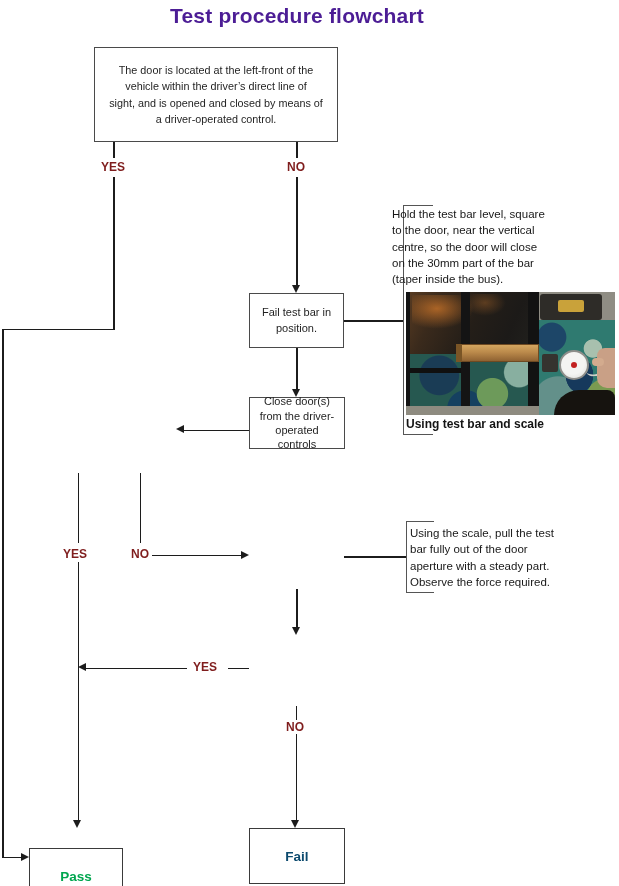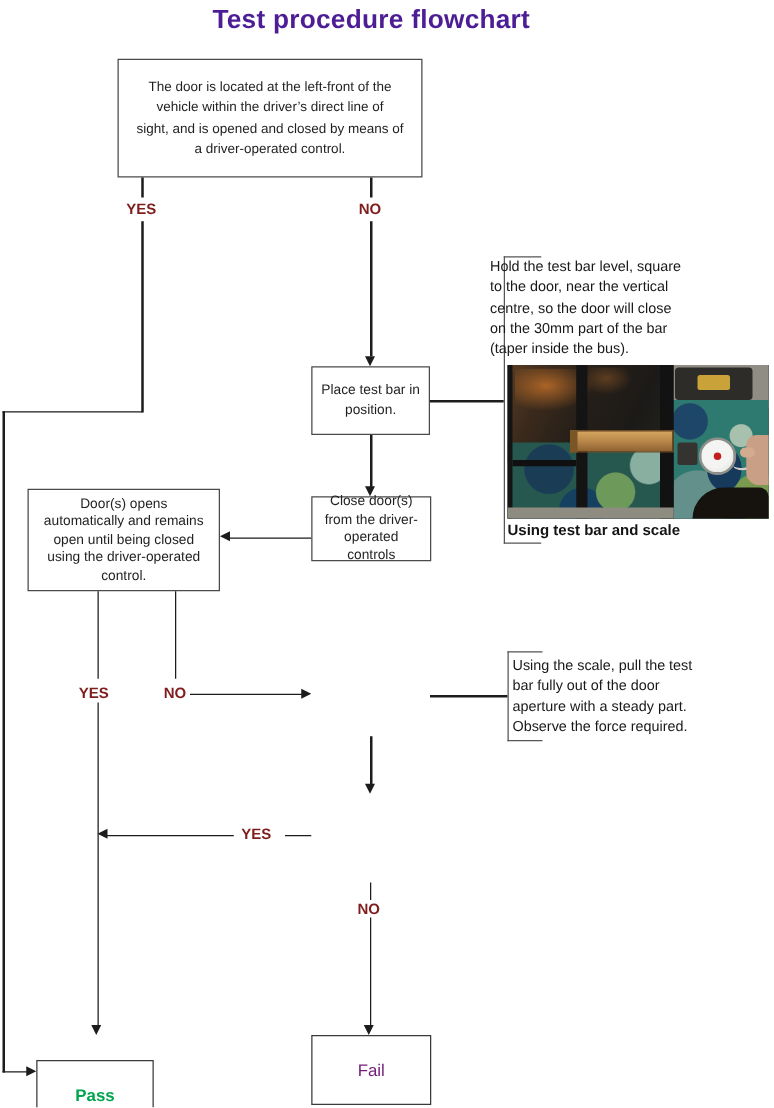--- a/index.html
+++ b/index.html
@@ -22,46 +22,41 @@
   .line{position:absolute;background:#1c1c1c;}
   .v{width:1.5px;} .h{height:1.5px;}
   .ah{position:absolute;width:0;height:0;}
   .ah.down{border-left:4.5px solid transparent;border-right:4.5px solid transparent;border-top:8px solid #1c1c1c;}
   .ah.left{border-top:4.5px solid transparent;border-bottom:4.5px solid transparent;border-right:8px solid #1c1c1c;}
   .ah.right{border-top:4.5px solid transparent;border-bottom:4.5px solid transparent;border-left:8px solid #1c1c1c;}
   .ann-border{position:absolute;background:#555;}
   .ann-text{position:absolute;font-size:11.5px;line-height:16.3px;color:#181818;white-space:pre-line;}
   .caption{position:absolute;font-size:12px;font-weight:bold;color:#141414;}
   .pass-text{color:#00a64f;font-weight:bold;font-size:13.5px;white-space:normal;}
-  .fail-text{color:#701a75;font-weight:normal;font-size:13.5px;white-space:normal;}
+  .fail-text{color:#0c4a6e;font-weight:bold;font-size:13.5px;white-space:normal;}
   #photo{position:absolute;left:406px;top:292px;width:209px;height:123px;overflow:hidden;background:#201d19;}
   .ph{position:absolute;}
 </style>
 </head>
 <body>
 
 <div id="canvas">
 
   <div class="title">Test procedure flowchart</div>
 
   <div class="box" style="left:78px;top:47px;width:244px;height:95px;font-size:10.8px;line-height:1.5;margin-left:16px;">The door is located at the left-front of the
 vehicle within the driver’s direct line of
 sight, and is opened and closed by means of
 a driver-operated control.</div>
-  <div class="box" style="left:249px;top:293px;width:95px;height:55px;font-size:11px;line-height:1.45;">Place test bar in
+  <div class="box" style="left:249px;top:293px;width:95px;height:55px;font-size:11px;line-height:1.45;">Fail test bar in
 position.</div>
   <div class="box" style="left:249px;top:397px;width:96px;height:52px;font-size:11px;line-height:1.3;">Close door(s)
 from the driver-
 operated
 controls</div>
-  <div class="box" style="left:22px;top:391px;width:154px;height:82px;font-size:11px;line-height:1.32;">Door(s) opens
-automatically and remains
-open until being closed
-using the driver-operated
-control.</div>
   <div class="box pass-text" style="left:29px;top:828px;width:94px;height:56px;border-width:1.2px;border-color:#3a3a3a;margin-top:20px;">Pass</div>
   <div class="box fail-text" style="left:249px;top:828px;width:96px;height:56px;border-width:1.2px;border-color:#3a3a3a;">Fail</div>
 
   <div class="lbl" style="left:93px;top:160px;width:40px;">YES</div>
   <div class="lbl" style="left:276px;top:160px;width:40px;">NO</div>
   <div class="lbl" style="left:55px;top:547px;width:40px;">YES</div>
   <div class="lbl" style="left:120px;top:547px;width:40px;">NO</div>
   <div class="lbl" style="left:188px;top:660px;width:34px;">YES</div>
   <div class="lbl" style="left:275px;top:720px;width:40px;">NO</div>
 

